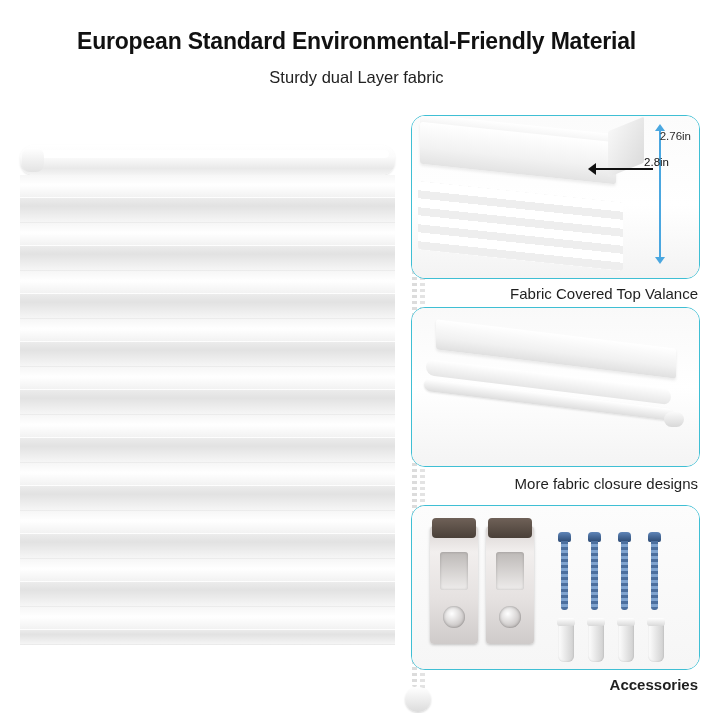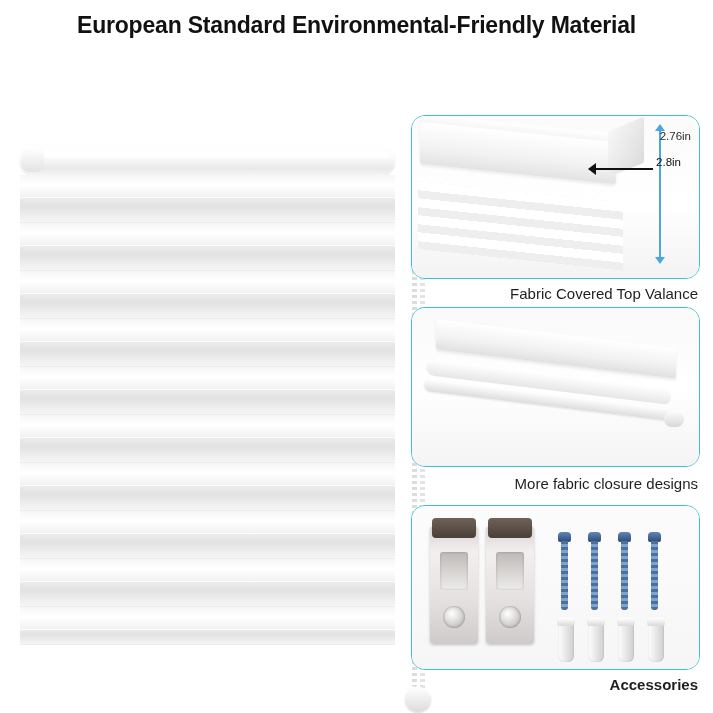--- a/index.html
+++ b/index.html
@@ -14,20 +14,21 @@
     color: #1a1a1a;
     overflow: hidden;
     position: relative;
   }
 
   
   .headings {
     width: 713px;
     padding-top: 12px;
     text-align: center;
+    margin-top: 16px;
   }
   .title {
     font-size: 23px;
     font-weight: bold;
     letter-spacing: -0.2px;
     color: #111111;
     line-height: 1.2;
   }
   .sub1 {
     font-size: 16.5px;
@@ -244,21 +245,21 @@
     border-bottom: 6px solid transparent;
     border-right: 8px solid #111111;
   }
   .dim-label {
     position: absolute;
     font-size: 11.5px;
     color: #111111;
     margin-left: 40px;
   }
   #dim-276 { right: 8px; top: 14px; color:#2b2b2b; }
-  #dim-28  { right: 18px; top: 40px; }
+  #dim-28  { right: 30px; top: 40px; }
 
   
   #card-closure { left: 411px; top: 197px; width: 287px; height: 158px; }
   #caption-closure { left: 411px; top: 365px; width: 287px; }
   .closure-bg {
     position: absolute;
     inset: 0;
     background: linear-gradient(180deg,#f9f9f9 0%, #ffffff 50%, #f4f4f4 100%);
   }
   .closure-slab {
@@ -397,20 +398,21 @@
   #anchor-1 { left: 146px; }
   #anchor-2 { left: 176px; }
   #anchor-3 { left: 206px; }
   #anchor-4 { left: 236px; }
 </style>
 </head>
 <body>
 
 <div class="headings">
   <div class="title">European Standard Environmental-Friendly Material</div>
+  <div class="sub1">Sturdy dual Layer fabric</div>
 </div>
 
 <div class="content">
 
   <div class="blind-wrap">
     <div class="blind-headrail"></div>
     <div class="headrail-cap"></div>
 
     <div class="blind-body">
       <div class="stripe sheer" style="top:0px;   height:22px;"></div>

